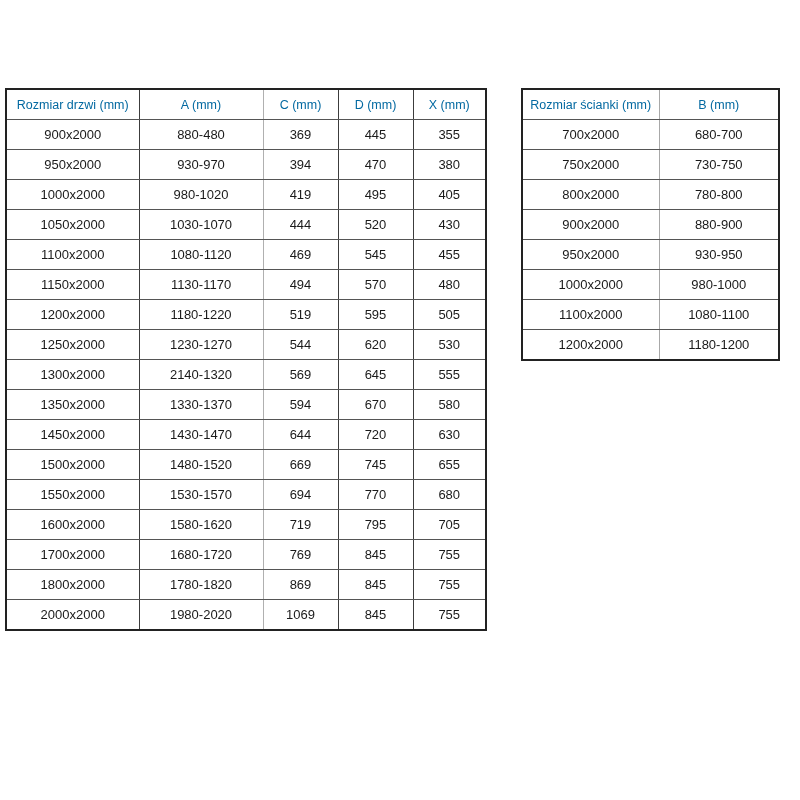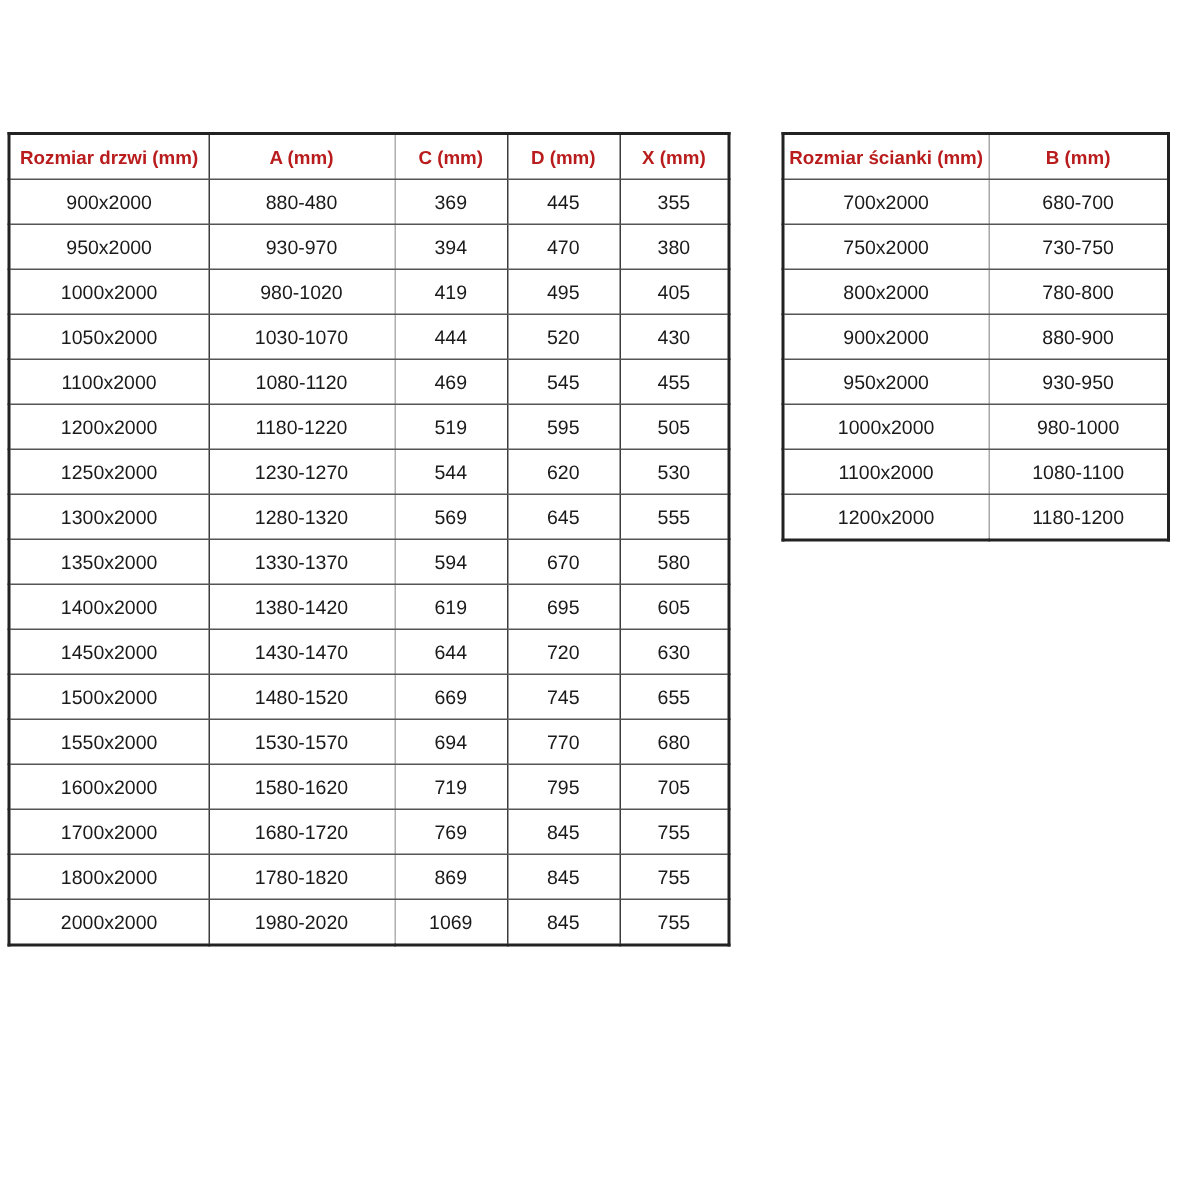--- a/index.html
+++ b/index.html
@@ -34,22 +34,22 @@
     white-space: nowrap;
     border-style: solid;
     border-width: 1px;
     border-top-color: #555555;
     border-bottom-color: #555555;
     border-left-color: #3c3c3c;
     border-right-color: #3c3c3c;
   }
   .spec-table th {
     font-size: 12.5px;
-    font-weight: bold;
-    color: #b91c1c;
+    font-weight: normal;
+    color: #0369a1;
   }
   .spec-table td {
     font-size: 13px;
     font-weight: normal;
     color: #1a1a1a;
   }
   
   #door-table tr > *:nth-child(2) { border-right-color: #b0b0b0; }
   #door-table tr > *:nth-child(3) { border-left-color: #b0b0b0; }
   
@@ -108,53 +108,53 @@
           <td>430</td>
         </tr>
         <tr>
           <td>1100x2000</td>
           <td>1080-1120</td>
           <td>469</td>
           <td>545</td>
           <td>455</td>
         </tr>
         <tr>
+          <td>1150x2000</td>
+          <td>1130-1170</td>
+          <td>494</td>
+          <td>570</td>
+          <td>480</td>
+        </tr>
+        <tr>
           <td>1200x2000</td>
           <td>1180-1220</td>
           <td>519</td>
           <td>595</td>
           <td>505</td>
         </tr>
         <tr>
           <td>1250x2000</td>
           <td>1230-1270</td>
           <td>544</td>
           <td>620</td>
           <td>530</td>
         </tr>
         <tr>
           <td>1300x2000</td>
-          <td>1280-1320</td>
+          <td>2140-1320</td>
           <td>569</td>
           <td>645</td>
           <td>555</td>
         </tr>
         <tr>
           <td>1350x2000</td>
           <td>1330-1370</td>
           <td>594</td>
           <td>670</td>
           <td>580</td>
-        </tr>
-        <tr>
-          <td>1400x2000</td>
-          <td>1380-1420</td>
-          <td>619</td>
-          <td>695</td>
-          <td>605</td>
         </tr>
         <tr>
           <td>1450x2000</td>
           <td>1430-1470</td>
           <td>644</td>
           <td>720</td>
           <td>630</td>
         </tr>
         <tr>
           <td>1500x2000</td>

